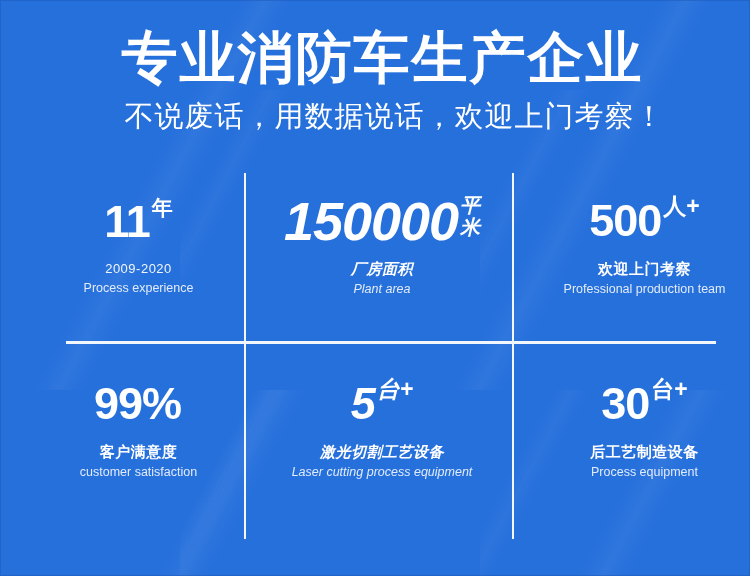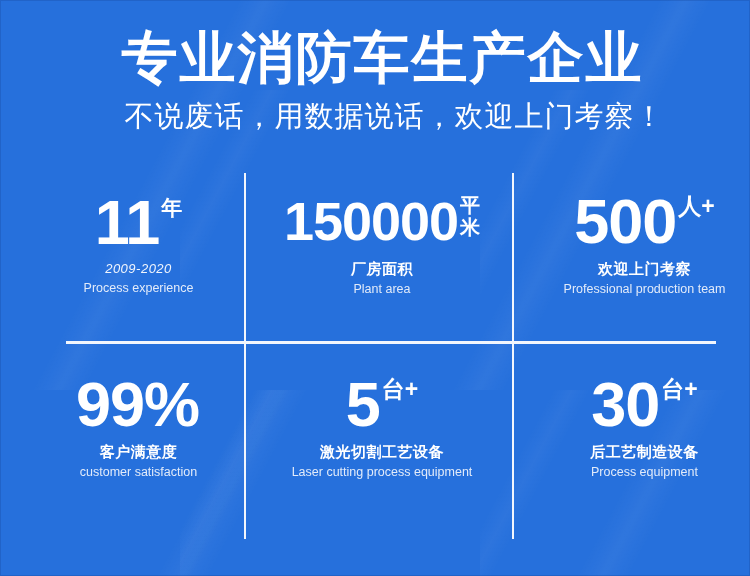--- a/index.html
+++ b/index.html
@@ -84,21 +84,21 @@
   .cell {
     position: relative;
     flex: 0 0 auto;
     display: flex;
     flex-direction: column;
     align-items: center;
     justify-content: center;
     box-sizing: border-box;
   }
   .cell.c1 { width: 211px; }
-  .cell.c2 { width: 276px; }
+  .cell.c2 { width: 276px; font-style: italic; }
   .cell.c3 { width: 205px; padding-left: 44px; }
 
   
   .vline {
     position: absolute;
     top: 20px;
     width: 2px;
     height: 366px;
     background: #f2f6fd;
     z-index: 3;
@@ -117,21 +117,21 @@
 
   
   .numline {
     display: flex;
     align-items: flex-start;
     justify-content: center;
     color: #ffffff;
     line-height: 1;
   }
   .num {
-    font-size: 63px;
+    font-size: 45px;
     font-weight: 700;
     letter-spacing: -1px;
     line-height: 56px;
   }
   .num.big { font-size: 54px; }
   .unit {
     font-size: 21px;
     font-weight: 700;
     line-height: 21px;
     margin-left: 2px;
@@ -168,21 +168,20 @@
     white-space: nowrap;
   }
   .caption-years {
     margin-top: 11px;
     color: #f0f5fd;
     font-size: 13px;
     font-weight: 400;
     line-height: 16px;
     letter-spacing: .5px;
     white-space: nowrap;
-    font-style: italic;
   }
   .caption-years + .caption-zh { margin-top: 2px; }
 </style>
 </head>
 <body>
 
 <div id="poster">
 
   <div class="watermark"></div>
 

